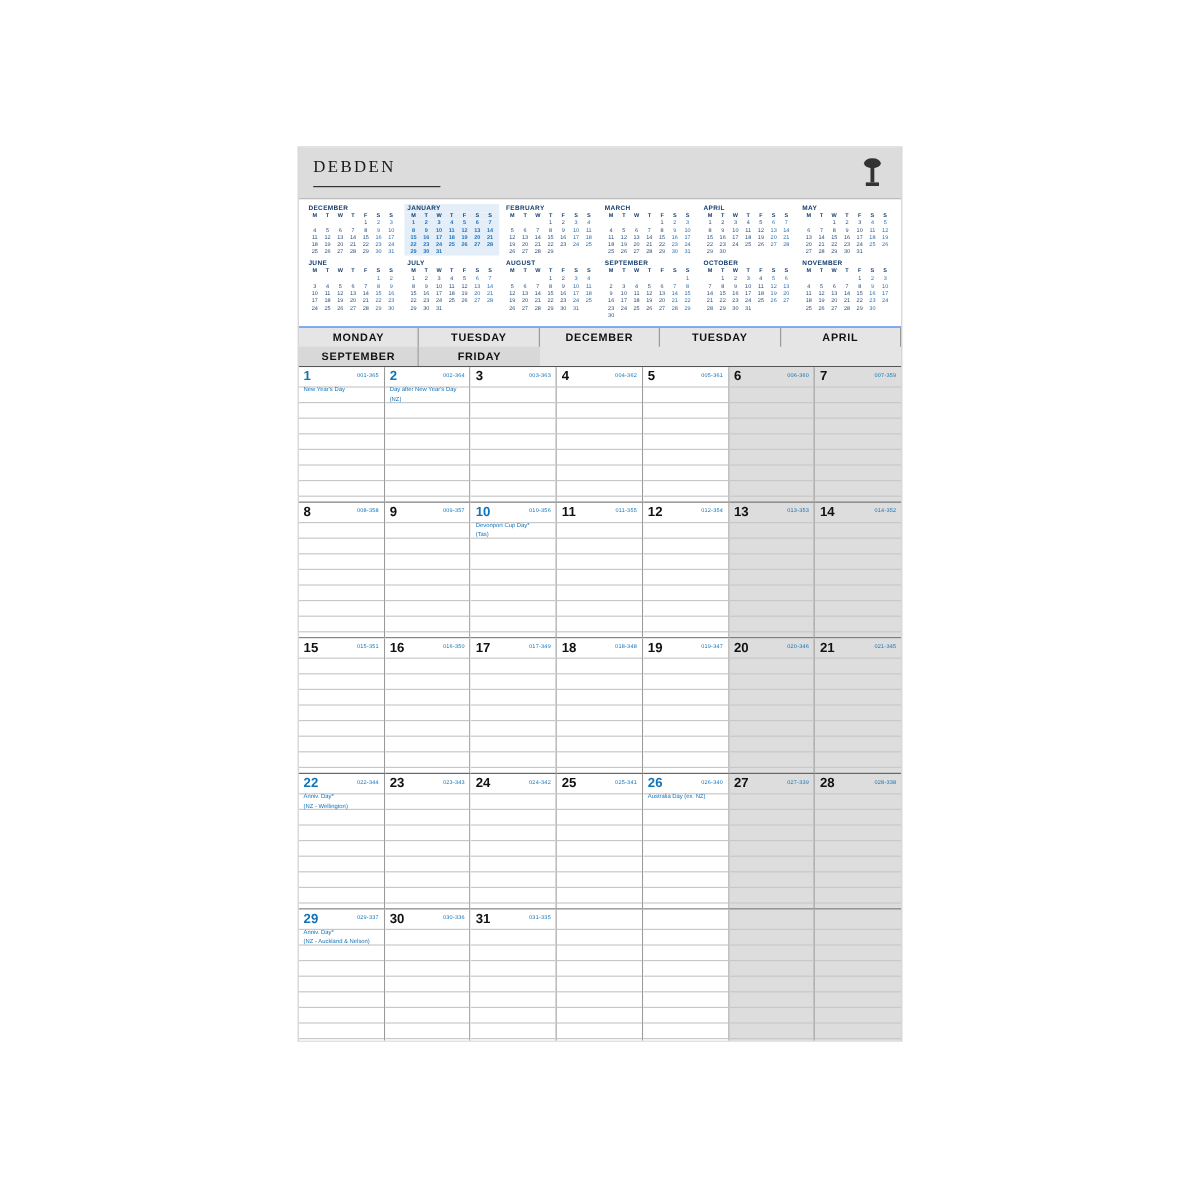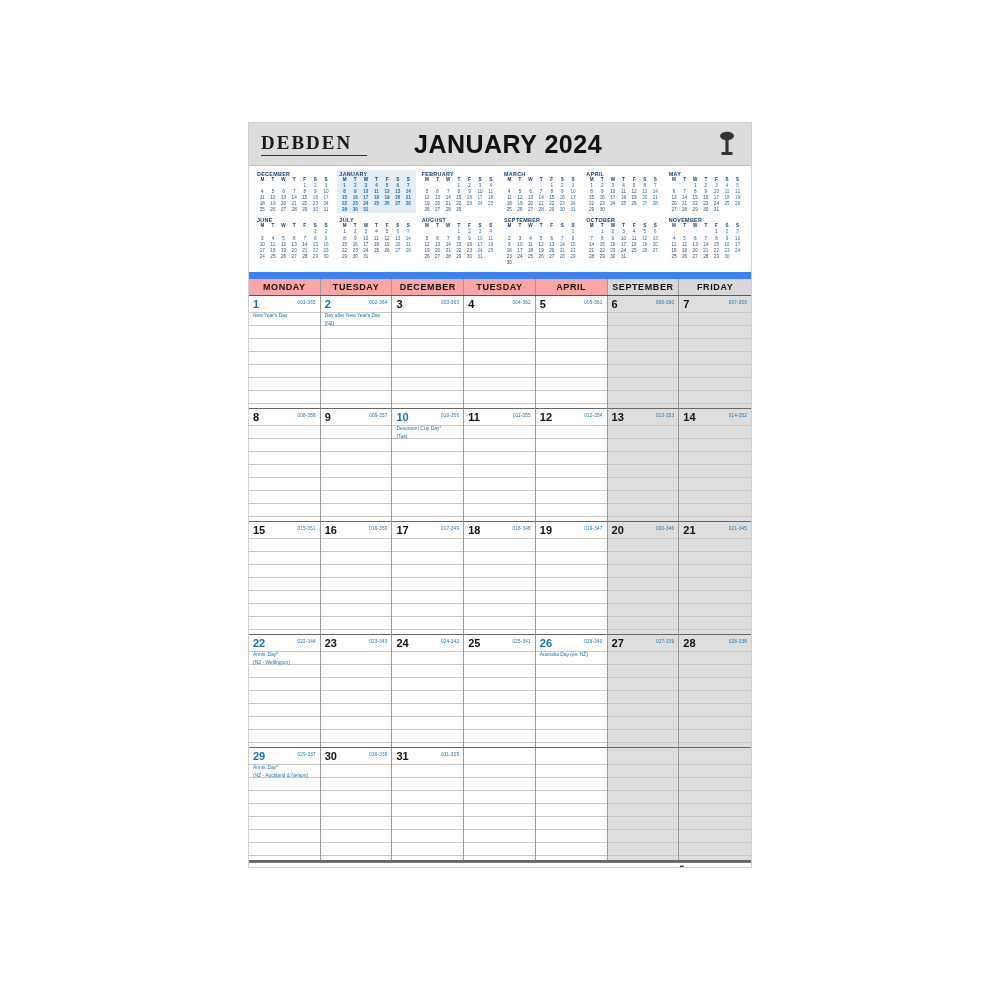--- a/index.html
+++ b/index.html
@@ -34,24 +34,24 @@
     background: #dcdcdc;
     border-bottom: 1px solid #bdbdbd;
     display: flex;
     align-items: center;
   }
   .brand {
     position: absolute;
     left: 12px;
     top: 9px;
     font-family: "Liberation Serif", serif;
-    font-size: 19px;
+    font-size: 14px;
     letter-spacing: 2px;
     color: #1a1a1a;
-    font-weight: 700;
+    font-weight: 400;
   }
   .brand-underline {
     position: absolute;
     left: 12px;
     top: 32px;
     width: 106px;
     height: 1px;
     background: #333;
   }
   .month-title {
@@ -117,24 +117,24 @@
   .mini-grid span.wk {
     color: #2f6fae;
   }
   .mini-grid span.hl {
     color: #1e6fb8;
     font-weight: bold;
   }
   
   .dow-head {
     display: grid;
-    grid-template-columns: repeat(7, 1fr);
-    border-top: 7px solid #3b82f6;
+    grid-template-columns: repeat(5, 1fr);
+    border-top: 1px solid #3b82f6;
     border-bottom: 1px solid #555;
-    background: #fca5a5;
+    background: #e5e5e5;
   }
   .dow-head .cell {
     text-align: center;
     font-size: 9px;
     font-weight: bold;
     letter-spacing: 0.6px;
     color: #111;
     padding: 3px 0 3px 0;
     border-right: 1px solid #9a9a9a;
     box-sizing: border-box;
@@ -227,21 +227,20 @@
 </style>
 </head>
 <body>
 
 <div id="page">
   <div class="poster">
 
     <div class="header">
       <div class="brand">DEBDEN</div>
       <div class="brand-underline"></div>
-      <div class="month-title">JANUARY 2024</div>
       <svg class="logo-icon" viewBox="0 0 24 26">
         <ellipse cx="12" cy="5" rx="7" ry="4.2" fill="#333"></ellipse>
         <rect x="10.4" y="8" width="3.2" height="13" fill="#333"></rect>
         <rect x="6.5" y="21" width="11" height="3" fill="#333"></rect>
       </svg>
     </div>
 
     <div class="mini-wrap">
       <div class="mini-row">
           <div class="mini">

